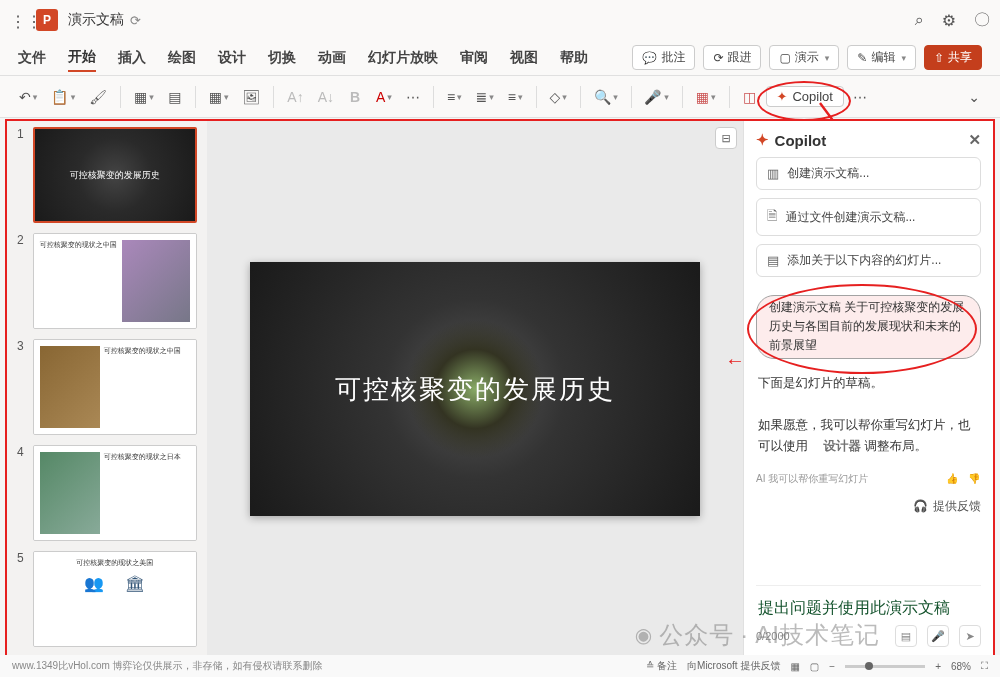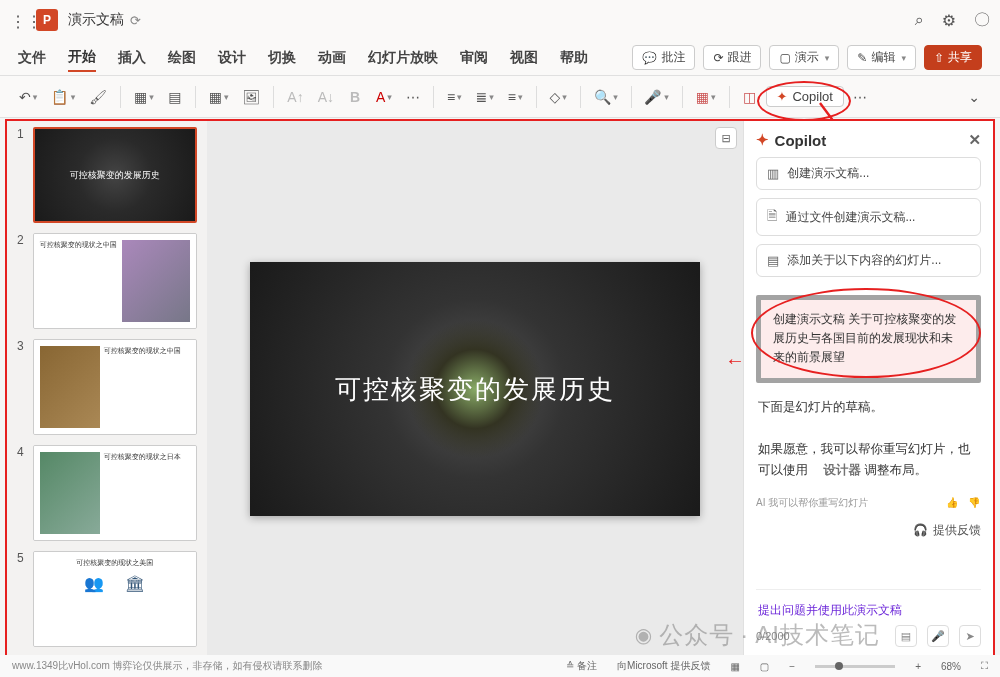--- a/index.html
+++ b/index.html
@@ -42,39 +42,39 @@
 .slide { width: 450px; height: 254px; background: radial-gradient(circle at 50% 50%, #555 0%, #333 35%, #1a1a1a 100%); display: flex; align-items: center; justify-content: center; position: relative; box-shadow: 0 2px 8px rgba(0,0,0,0.3); }
 .slide::before { content:""; position:absolute; width: 140px; height: 140px; border-radius: 50%; background: radial-gradient(circle, #8a6 0%, #332 40%, transparent 70%); }
 .slide-title { color: #fff; font-size: 26px; z-index: 1; letter-spacing: 2px; }
 .comment-toggle { position: absolute; top: 6px; right: 6px; width: 22px; height: 22px; border: 1px solid #ccc; border-radius: 4px; background: #fff; display: flex; align-items: center; justify-content: center; font-size: 11px; color: #666; cursor: pointer; }
 
 .copilot-panel { width: 250px; background: #fff; border-left: 1px solid #e0e0e0; display: flex; flex-direction: column; padding: 10px 12px; gap: 8px; position: relative; }
 .cp-head { display: flex; align-items: center; gap: 6px; font-size: 15px; font-weight: 600; color: #333; }
 .cp-close { margin-left: auto; cursor: pointer; color: #666; }
 .sugg { border: 1px solid #ddd; border-radius: 6px; padding: 7px 10px; font-size: 12px; color: #444; display: flex; align-items: center; gap: 8px; cursor: pointer; }
 .sugg-icon { color: #666; font-size: 13px; }
-.user-bubble { background: #fdecec; border: 5px solid #a3a3a3; border-radius: 2px; padding: 10px 12px; font-size: 12px; color: #333; line-height: 1.6; margin-top: 10px; position: relative; }
+.user-bubble { background: #fdecec; border: 1px solid #a3a3a3; border-radius: 18px; padding: 2px 12px; font-size: 12px; color: #333; line-height: 1.6; margin-top: 10px; position: relative; }
 .user-circle { position: absolute; border: 2.5px solid #e62020; border-radius: 50%; width: 230px; height: 90px; top: -12px; left: -10px; pointer-events: none; }
 .assist-text { font-size: 12.5px; color: #333; line-height: 1.7; padding: 6px 2px; }
 .assist-text .link { color: #737373; font-weight: 700; margin-left: 12px; }
 .disclaim { font-size: 10px; color: #999; display: flex; align-items: center; gap: 10px; }
 .disclaim .fb { margin-left: auto; display: flex; gap: 10px; color: #888; cursor: pointer; }
 .change-theme { text-align: right; font-size: 12px; color: #555; display: flex; align-items: center; justify-content: flex-end; gap: 5px; cursor: pointer; padding: 4px 0; }
 .input-area { border-top: 1px solid #eee; padding-top: 6px; margin-top: auto; }
-.cp-input { font-size: 12px; color: #6d28d9; padding: 6px 2px; }
+.cp-input { font-size: 16px; color: #14532d; padding: 6px 2px; }
 .input-row { display: flex; align-items: center; gap: 10px; font-size: 11px; color: #888; }
 .input-row .count { margin-right: auto; }
 .input-row .ibtn { width: 22px; height: 22px; display: flex; align-items: center; justify-content: center; border: 1px solid #ddd; border-radius: 4px; cursor: pointer; }
 
 .arrow-red { position: absolute; color: #e62020; font-size: 20px; }
 
 .statusbar { position: absolute; bottom: 0; left: 0; right: 0; height: 22px; display: flex; align-items: center; padding: 0 12px; font-size: 10px; color: #888; background: #f9f9f9; gap: 10px; }
 .watermark { position: absolute; bottom: 26px; right: 120px; font-size: 24px; color: rgba(120,120,120,0.5); letter-spacing: 1px; display: flex; align-items: center; gap: 6px; }
 .watermark .wm-icon { font-size: 20px; }
-.status-right { margin-left: auto; display: flex; align-items: center; gap: 20px; color: #666; }
+.status-right { margin-left: auto; display: flex; align-items: center; gap: 10px; color: #666; }
 .zoom-slider { width: 80px; height: 3px; background: #ccc; position: relative; }
 .zoom-thumb { position: absolute; width: 8px; height: 8px; background: #666; border-radius: 50%; top: -3px; left: 25%; }
 
 svg.arrow-svg { position: absolute; pointer-events: none; }
 </style>
 </head>
 <body>
 
 <div class="titlebar">
   <span class="apps-icon">⋮⋮⋮</span>

